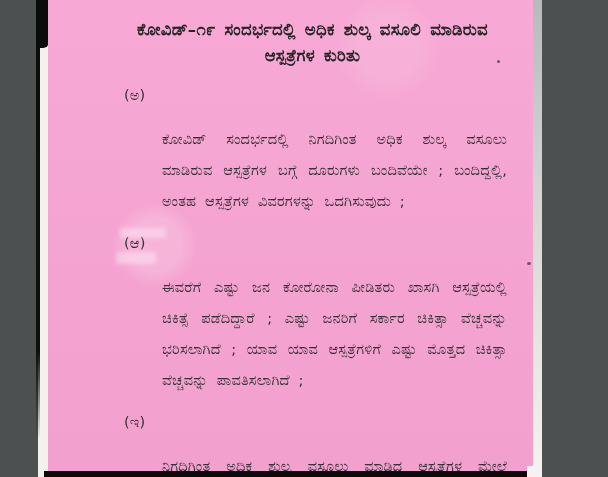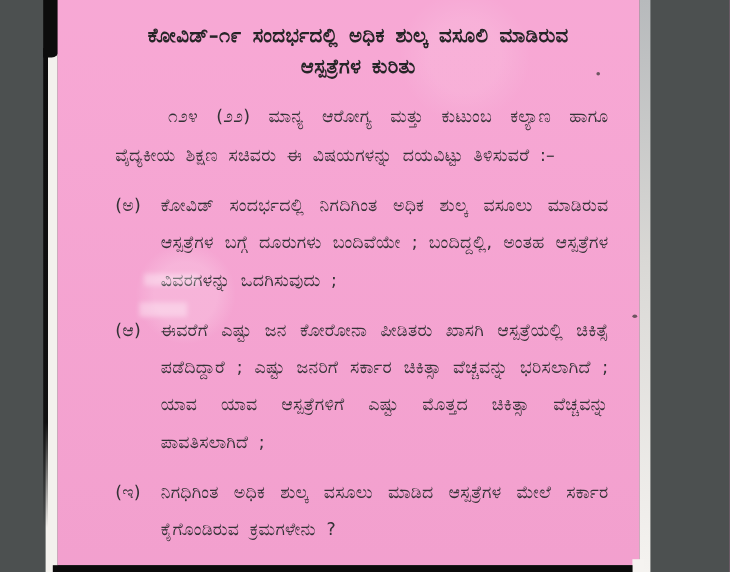--- a/index.html
+++ b/index.html
@@ -31,21 +31,21 @@
   
   .page{
     position:absolute;left:48px;top:0;width:485px;height:471px;
     background:#f7a3d2;
     background-image:
       radial-gradient(circle at 22% 52%, rgba(255,255,255,0.18) 0 26px, rgba(255,255,255,0) 42px),
       radial-gradient(circle at 70% 10%, rgba(255,255,255,0.10) 0 30px, rgba(255,255,255,0) 55px),
       linear-gradient(to bottom, rgba(255,255,255,0.06), rgba(0,0,0,0.02));
     color:#2e2d2f;
     box-sizing:border-box;
-    padding:13px 26px 0 48px;
+    padding:13px 26px 0 76px;
   }
   
   .edge-right{
     position:absolute;left:533px;top:0;width:9px;height:477px;
     background:linear-gradient(to bottom,#b7babc 0%,#d9d8d5 45%,#f5f3f0 100%);
   }
   
   .bottom-strip{
     position:absolute;left:44px;top:471px;width:483px;height:6px;
     background:#0b0b0b;
@@ -94,38 +94,37 @@
     line-height:31px;
     color:#333236;
   }
   .qlabel{
     flex:0 0 38px;
     letter-spacing:0.2px;
   }
   .qtext{
     flex:1;
     text-align:justify;
-    letter-spacing:0.2px;word-spacing:4px;
+    letter-spacing:0.2px;word-spacing:4px;margin-top:44px;
   }
 </style>
 </head>
 <body>
 
 <div class="scene">
 
   <div class="edge-white-left"></div>
   <div class="spine-top"></div>
   <div class="spine-line"></div>
 
   <div class="page">
 
     <div class="title">ಕೋವಿಡ್–೧೯ ಸಂದರ್ಭದಲ್ಲಿ ಅಧಿಕ ಶುಲ್ಕ ವಸೂಲಿ ಮಾಡಿರುವ ಆಸ್ಪತ್ರೆಗಳ ಕುರಿತು</div>
 
 
-    <div class="intro"><span>೧೨೪ (೨೨)</span> <span>ಮಾನ್ಯ ಆರೋಗ್ಯ ಮತ್ತು ಕುಟುಂಬ ಕಲ್ಯಾಣ ಹಾಗೂ ವೈದ್ಯಕೀಯ ಶಿಕ್ಷಣ ಸಚಿವರು ಈ ವಿಷಯಗಳನ್ನು ದಯವಿಟ್ಟು ತಿಳಿಸುವರೆ :–</span></div>
 
     <div class="qlist">
 
       <div class="qitem">
         <div class="qlabel">(ಅ)</div>
         <div class="qtext">ಕೋವಿಡ್ ಸಂದರ್ಭದಲ್ಲಿ ನಿಗದಿಗಿಂತ ಅಧಿಕ ಶುಲ್ಕ ವಸೂಲು ಮಾಡಿರುವ ಆಸ್ಪತ್ರೆಗಳ ಬಗ್ಗೆ ದೂರುಗಳು ಬಂದಿವೆಯೇ ; ಬಂದಿದ್ದಲ್ಲಿ, ಅಂತಹ ಆಸ್ಪತ್ರೆಗಳ ವಿವರಗಳನ್ನು ಒದಗಿಸುವುದು ;</div>
       </div>
 
       <div class="qitem">
         <div class="qlabel">(ಆ)</div>

